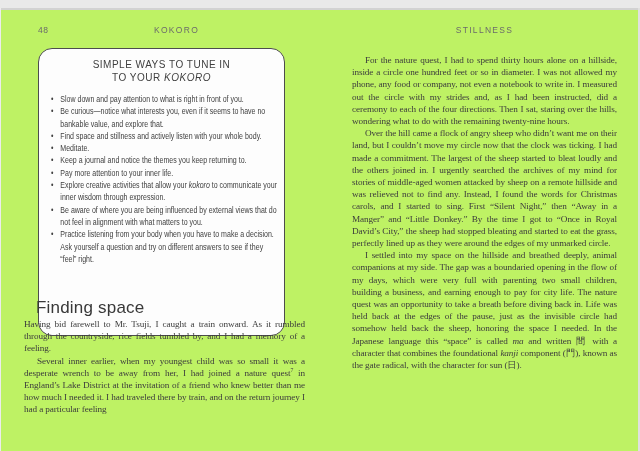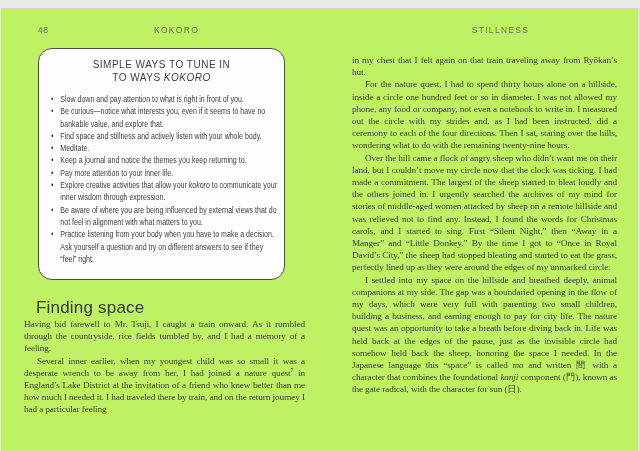--- a/index.html
+++ b/index.html
@@ -14,25 +14,25 @@
   .edge-bottom { left:0; bottom:0; width:640px; height:3px; background:#d8d8d8; }
   .edge-right { right:0; top:0; width:2px; height:451px; background:#e0e0e0; }
   .edge-left { left:0; top:0; width:1px; height:451px; background:#ececec; }
 
   .running-head, .page-num {
     position:absolute; top:17px; font-size:8.5px; letter-spacing:1.3px;
     color:#6b6b6b; font-family:"Liberation Sans","DejaVu Sans",sans-serif;
   }
   .pagenum-left { left:38px; letter-spacing:0.5px; }
   .head-left { left:36px; width:281px; text-align:center; }
-  .head-right { left:372px; width:257px; text-align:center; }
+  .head-right { left:356px; width:257px; text-align:center; }
   .pagenum-right { left:352px; width:257px; text-align:right; letter-spacing:0.5px; }
 
   .tune-box {
-    position:absolute; left:38px; top:40px; width:247px; height:232px;
+    position:absolute; left:38px; top:40px; width:247px; height:288px;
     border:1px solid #4d4d4d; border-radius:14px; background:#fdfdfd;
     overflow:hidden; box-sizing:border-box;
   }
   .box-title {
     margin-top:9px; text-align:center; font-size:10px; line-height:13px;
     letter-spacing:0.5px; color:#3f3f3f;
     font-family:"Liberation Sans","DejaVu Sans",sans-serif;
   }
   .box-list {
     position:absolute; left:12px; top:44px; width:292px; margin:0; padding:0;
@@ -68,21 +68,21 @@
   <div class="edge edge-right"></div>
   <div class="edge edge-left"></div>
 
   <div class="running-head pagenum-left">48</div>
   <div class="running-head head-left">KOKORO</div>
   <div class="running-head head-right">STILLNESS</div>
 
   <div class="tune-box">
     <div class="box-title">
       <div><span>SIMPLE WAYS TO TUNE IN</span></div>
-      <div><span>TO WAYS </span><em>KOKORO</em></div>
+      <div><span>TO YOUR </span><em>KOKORO</em></div>
     </div>
     <ul class="box-list">
         <li><span>Slow down and pay attention to what is right in front of you.</span></li>
         <li><span>Be curious—notice what interests you, even if it seems to have no bankable value, and explore that.</span></li>
         <li><span>Find space and stillness and actively listen with your whole body.</span></li>
         <li><span>Meditate.</span></li>
         <li><span>Keep a journal and notice the themes you keep returning to.</span></li>
         <li><span>Pay more attention to your inner life.</span></li>
         <li><span>Explore creative activities that allow your </span><em>kokoro</em><span> to communicate your inner wisdom through expression.</span></li>
         <li><span>Be aware of where you are being influenced by external views that do not feel in alignment with what matters to you.</span></li>
@@ -91,18 +91,17 @@
   </div>
 
   <div class="section-heading">Finding space</div>
 
   <div class="body-col body-left">
       <p class="body-p"><span>Having bid farewell to Mr. Tsuji, I caught a train onward. As it rumbled through the countryside, rice fields tumbled by, and I had a memory of a feeling.</span></p>
       <p class="body-p indent"><span>Several inner earlier, when my youngest child was so small it was a desperate wrench to be away from her, I had joined a nature quest</span><sup>7</sup><span> in England’s Lake District at the invitation of a friend who knew better than me how much I needed it. I had traveled there by train, and on the return journey I had a particular feeling</span></p>
     </div>
 
   <div class="body-col body-right">
-      <p class="body-p"><span>in my chest that I felt again on that train traveling away from Ryōkan’s hut.</span></p>
       <p class="body-p indent"><span>For the nature quest, I had to spend thirty hours alone on a hillside, inside a circle one hundred feet or so in diameter. I was not allowed my phone, any food or company, not even a notebook to write in. I measured out the circle with my strides and, as I had been instructed, did a ceremony to each of the four directions. Then I sat, staring over the hills, wondering what to do with the remaining twenty-nine hours.</span></p>
       <p class="body-p indent"><span>Over the hill came a flock of angry sheep who didn’t want me on their land, but I couldn’t move my circle now that the clock was ticking. I had made a commitment. The largest of the sheep started to bleat loudly and the others joined in. I urgently searched the archives of my mind for stories of middle-aged women attacked by sheep on a remote hillside and was relieved not to find any. Instead, I found the words for Christmas carols, and I started to sing. First “Silent Night,” then “Away in a Manger” and “Little Donkey.” By the time I got to “Once in Royal David’s City,” the sheep had stopped bleating and started to eat the grass, perfectly lined up as they were around the edges of my unmarked circle.</span></p>
       <p class="body-p indent"><span>I settled into my space on the hillside and breathed deeply, animal companions at my side. The gap was a boundaried opening in the flow of my days, which were very full with parenting two small children, building a business, and earning enough to pay for city life. The nature quest was an opportunity to take a breath before diving back in. Life was held back at the edges of the pause, just as the invisible circle had somehow held back the sheep, honoring the space I needed. In the Japanese language this “space” is called </span><em>ma</em><span> and written 間 with a character that combines the foundational </span><em>kanji</em><span> component (門), known as the gate radical, with the character for sun (日).</span></p>
     </div>
 </div>
 
 </body></html>

